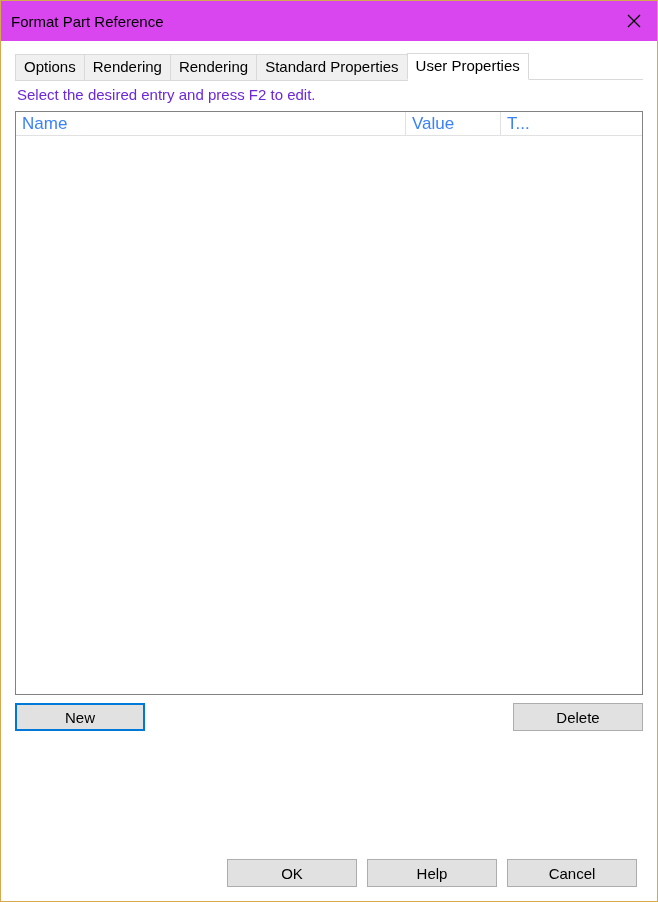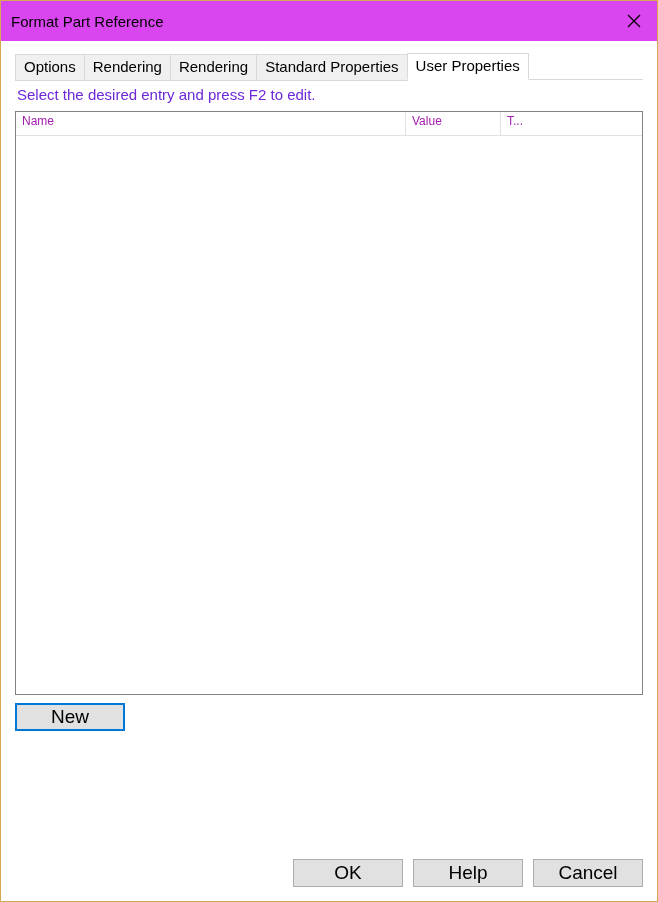--- a/index.html
+++ b/index.html
@@ -76,58 +76,58 @@
     }
     .table-header {
       display: flex;
       height: 24px;
       background: #fff;
     }
     .th {
       border-right: 1px solid #e1e1e1;
       border-bottom: 1px solid #e1e1e1;
       padding: 2px 6px 2px 6px;
-      font-size: 12px;
-      color: #a21caf;
+      font-size: 17px;
+      color: #3b82f6;
       white-space: nowrap;
       overflow: hidden;
       text-overflow: ellipsis;
     }
     .th.name { flex: 0 0 390px; }
     .th.value { flex: 0 0 95px; }
     .th.type { flex: 1; border-right: none; }
     .table-body { }
     .action-row {
       display: flex;
       margin-top: 8px;
       gap: 0;
     }
     .btn {
       height: 28px;
-      width: 110px;
+      width: 130px;
       border: 1px solid #adadad;
       background: #e1e1e1;
       font-family: inherit;
-      font-size: 19px;
+      font-size: 15px;
       cursor: pointer;
       display: inline-flex;
       align-items: center;
       justify-content: center;
       color: #000;
     }
     .btn.default-btn {
       border: 2px solid #0078d7;
       background: #e1e1e1;
     }
     .spacer-flex { flex: 1; }
     .dialog-footer {
       display: flex;
       justify-content: flex-end;
       gap: 10px;
-      padding: 10px 14px 14px 14px;
+      padding: 10px 20px 14px 14px;
     }
   </style>
 </head>
 <body>
 
 <div class="titlebar">
   <span class="title-text">Format Part Reference</span>
   <div class="close-btn">
     <svg viewBox="0 0 14 14">
       <line x1="1" y1="1" x2="13" y2="13" stroke="#000" stroke-width="1.2"></line>
@@ -152,20 +152,21 @@
       <div class="th name">Name</div>
       <div class="th value">Value</div>
       <div class="th type">T...</div>
     </div>
     <div class="table-body"></div>
   </div>
 
   <div class="action-row">
     <button class="btn default-btn">New</button>
     <span class="spacer-flex"></span>
+    <button class="btn">Delete</button>
   </div>
 </div>
 
 <div class="dialog-footer">
   <button class="btn">OK</button>
   <button class="btn">Help</button>
   <button class="btn">Cancel</button>
 </div>
 
 </body></html>

